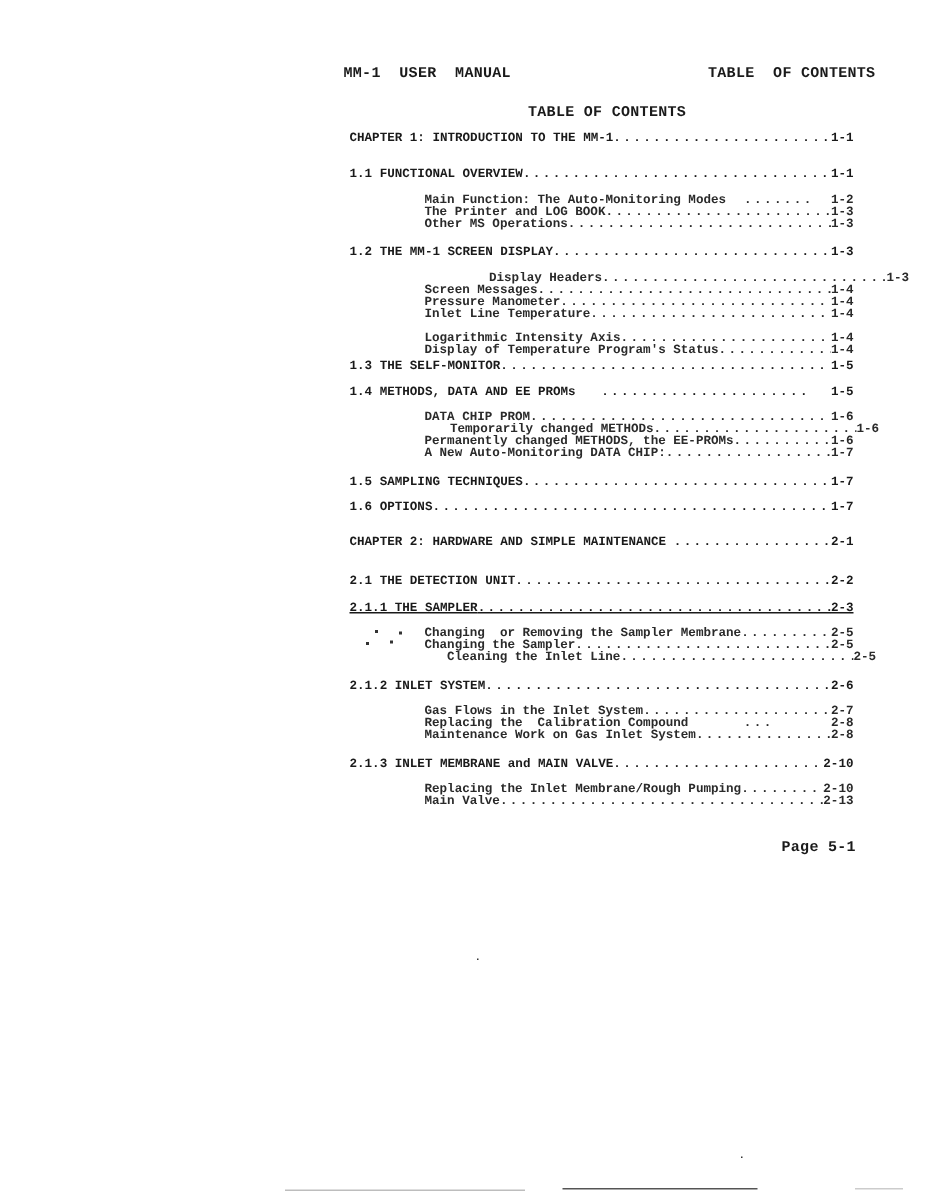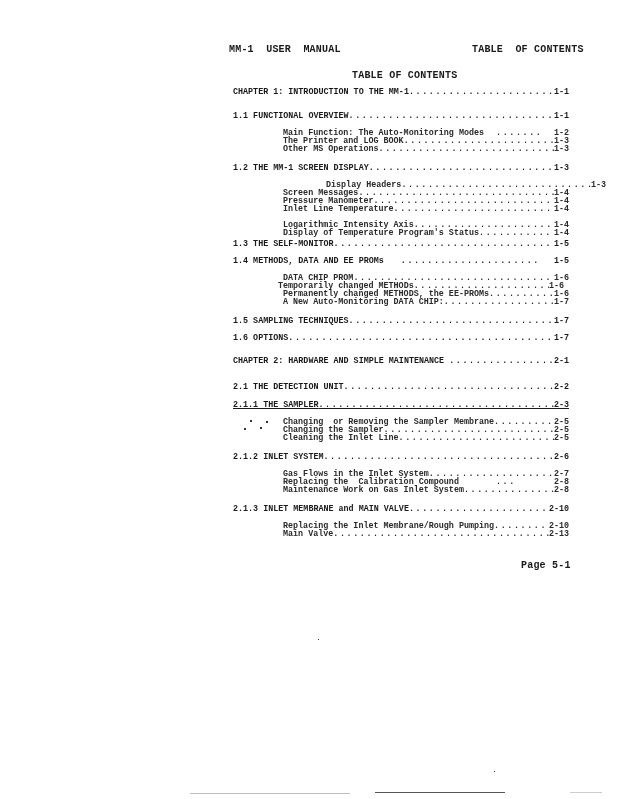--- a/index.html
+++ b/index.html
@@ -71,21 +71,21 @@
 
   <div class="row" style="left:233px; top:240px; width:336px;">
     <span class="label">1.3 THE SELF-MONITOR</span><span class="dots"></span><span class="pg">1-5</span>
   </div>
   <div class="row" style="left:233px; top:257px; width:336px;gap:17px;">
     <span class="label">1.4 METHODS, DATA AND EE PROMs</span><span class="dots"></span><span class="pg">1-5</span>
   </div>
   <div class="row sub" style="left:283px; top:274px; width:286px;">
     <span class="label">DATA CHIP PROM</span><span class="dots"></span><span class="pg">1-6</span>
   </div>
-  <div class="row sub" style="left:278px; top:282px; width:286px;">
+  <div class="row sub" style="left:300px; top:282px; width:286px;">
     <span class="label">Temporarily changed METHODs</span><span class="dots"></span><span class="pg">1-6</span>
   </div>
   <div class="row sub" style="left:283px; top:290px; width:286px;">
     <span class="label">Permanently changed METHODS, the EE-PROMs</span><span class="dots"></span><span class="pg">1-6</span>
   </div>
   <div class="row sub" style="left:283px; top:298px; width:286px;">
     <span class="label">A New Auto-Monitoring DATA CHIP:</span><span class="dots"></span><span class="pg">1-7</span>
   </div>
 
   <div class="row" style="left:233px; top:317px; width:336px;">
@@ -104,21 +104,21 @@
   </div>
   <div class="row" style="left:233px; top:401px; width:336px;text-decoration:underline;">
     <span class="label">2.1.1 THE SAMPLER</span><span class="dots"></span><span class="pg">2-3</span>
   </div>
   <div class="row sub" style="left:283px; top:418px; width:286px;">
     <span class="label">Changing  or Removing the Sampler Membrane</span><span class="dots"></span><span class="pg">2-5</span>
   </div>
   <div class="row sub" style="left:283px; top:426px; width:286px;">
     <span class="label">Changing the Sampler</span><span class="dots"></span><span class="pg">2-5</span>
   </div>
-  <div class="row sub" style="left:283px; top:434px; width:286px;">
+  <div class="row sub" style="left:298px; top:434px; width:286px;">
     <span class="label">Cleaning the Inlet Line</span><span class="dots"></span><span class="pg">2-5</span>
   </div>
 
   <div class="row" style="left:233px; top:453px; width:336px;">
     <span class="label">2.1.2 INLET SYSTEM</span><span class="dots"></span><span class="pg">2-6</span>
   </div>
   <div class="row sub" style="left:283px; top:470px; width:286px;">
     <span class="label">Gas Flows in the Inlet System</span><span class="dots"></span><span class="pg">2-7</span>
   </div>
   <div class="row sub" style="left:283px; top:478px; width:286px;gap:37px;">

